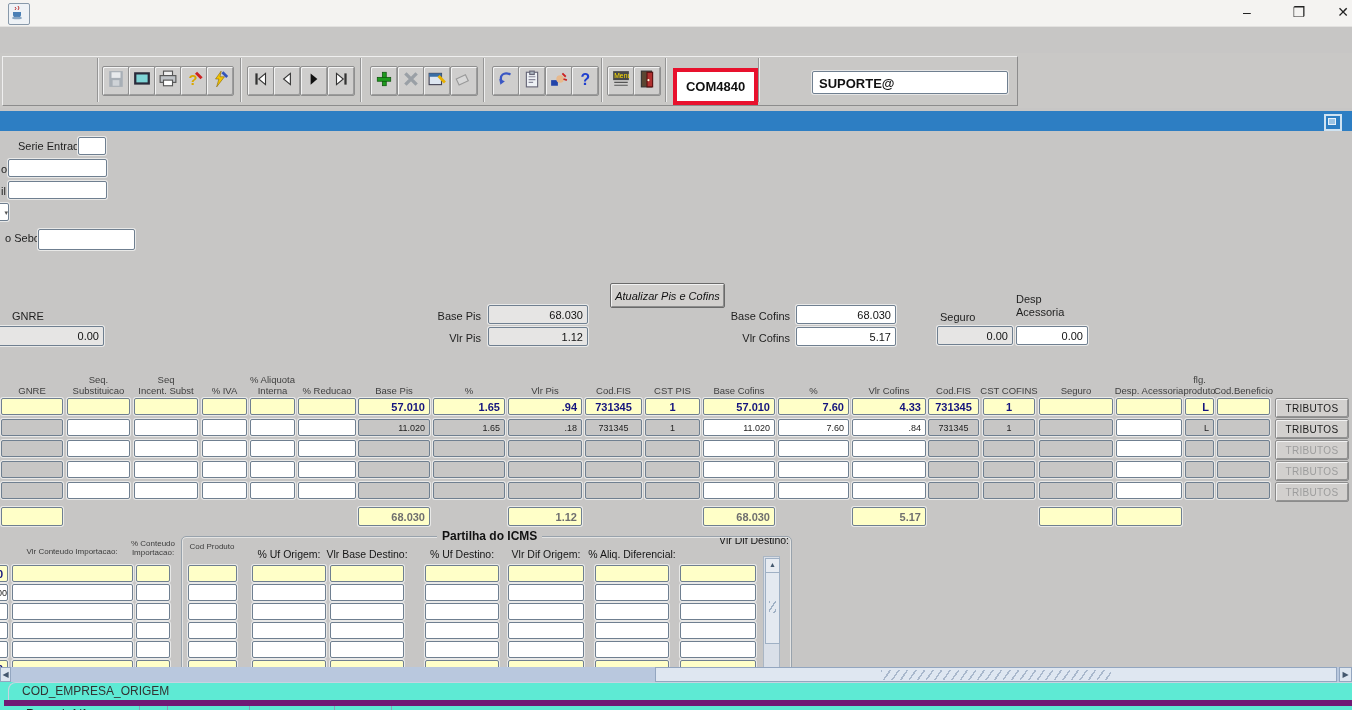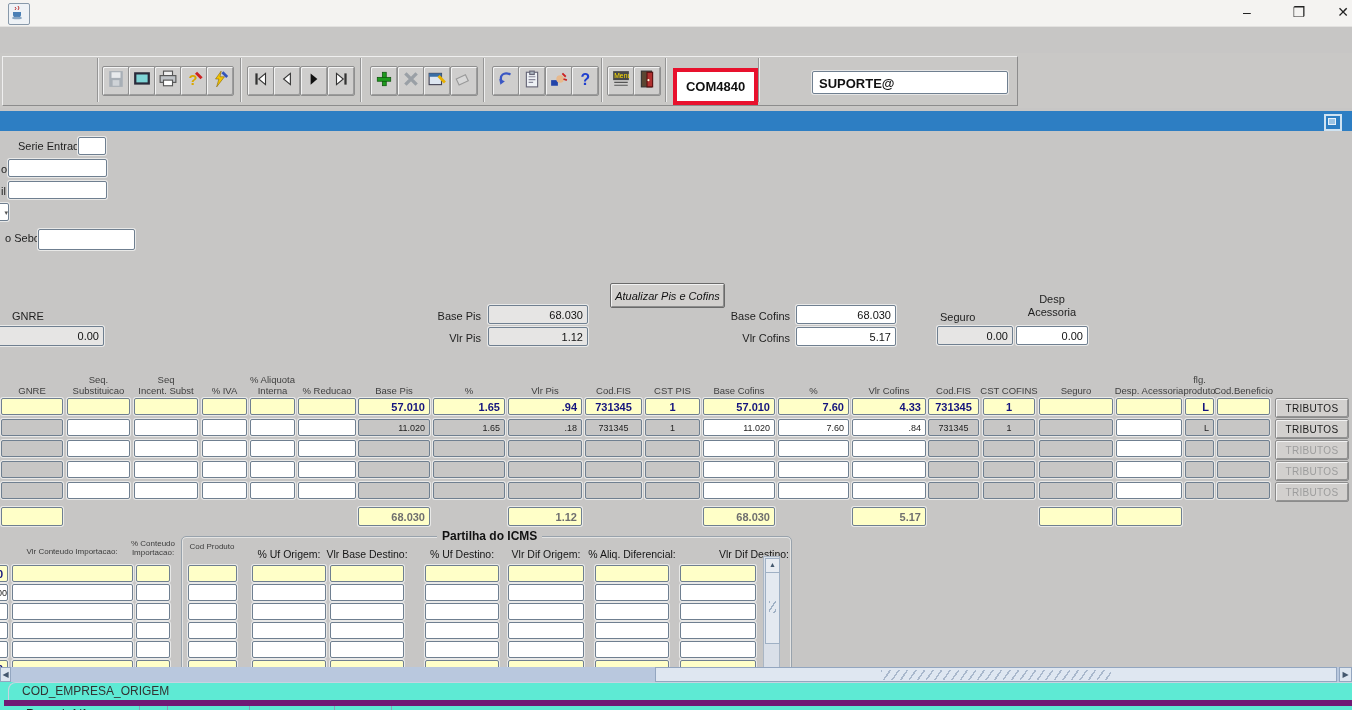--- a/index.html
+++ b/index.html
@@ -254,21 +254,21 @@
     <div class="lbl" style="left:430px;top:201px;width:51px;text-align:right;">Vlr Pis</div>
     <div class="fld gray r" style="left:488px;top:196px;width:100px;height:19px;line-height:18px;">1.12</div>
 
     <div class="lbl" style="left:715px;top:179px;width:75px;text-align:right;">Base Cofins</div>
     <div class="fld r" style="left:796px;top:174px;width:100px;height:19px;line-height:18px;">68.030</div>
     <div class="lbl" style="left:715px;top:201px;width:75px;text-align:right;">Vlr Cofins</div>
     <div class="fld r" style="left:796px;top:196px;width:100px;height:19px;line-height:18px;">5.17</div>
 
     <div class="lbl" style="left:940px;top:180px;">Seguro</div>
     <div class="fld gray r" style="left:937px;top:195px;width:76px;height:19px;line-height:18px;">0.00</div>
-    <div class="lbl" style="left:1016px;top:162px;width:72px;text-align:center;line-height:13px;">
+    <div class="lbl" style="left:1016px;top:162px;width:72px;text-align:left;line-height:13px;">
       <span>Desp</span><br>
       <span>Acessoria</span>
     </div>
     <div class="fld r" style="left:1016px;top:195px;width:72px;height:19px;line-height:18px;">0.00</div>
 
     <div id="grid">
         <div class="ghdr" style="left: -7px; top: 239px; width: 78px; height: 26px;">
           <span>GNRE</span>
         </div>
         <div class="ghdr" style="left: 59px; top: 239px; width: 79px; height: 26px;">
@@ -506,21 +506,21 @@
         <div class="fld cell yellow" style="left: 425px; top: 529px; width: 74px;"></div>
         <div class="fld cell yellow" style="left: 508px; top: 529px; width: 76px;"></div>
         <div class="fld cell yellow" style="left: 595px; top: 529px; width: 74px;"></div>
         <div class="fld cell yellow" style="left: 680px; top: 529px; width: 76px;"></div>
         <div class="slbl" style="left: 182px; top: 411px; width: 60px;">Cod Produto</div>
         <div class="phdr" style="left: 234px; top: 417px; width: 110px;">% Uf Origem:</div>
         <div class="phdr" style="left: 312px; top: 417px; width: 110px;">Vlr Base Destino:</div>
         <div class="phdr" style="left: 407px; top: 417px; width: 110px;">% Uf Destino:</div>
         <div class="phdr" style="left: 491px; top: 417px; width: 110px;">Vlr Dif Origem:</div>
         <div class="phdr" style="left: 577px; top: 417px; width: 110px;">% Aliq. Diferencial:</div>
-        <div class="phdr" style="left: 663px; top: 417px; width: 110px; padding-left: 36px;">Vlr Dif Destino:</div>
+        <div class="phdr" style="left: 663px; top: 403px; width: 110px; padding-left: 36px;">Vlr Dif Destino:</div>
       </div>
 
     <div class="panel" style="left:181px;top:405px;width:609px;height:140px;"></div>
     <div class="paneltitle" style="left:437px;top:398px;">Partilha do ICMS</div>
 
     <div class="slbl" style="left:22px;top:416px;width:100px;">Vlr Conteudo Importacao:</div>
     <div class="slbl" style="left:127px;top:408px;width:52px;">% Conteudo</div>
     <div class="slbl" style="left:127px;top:417px;width:52px;">Importacao:</div>
 
     <div class="vscroll" style="left:763px;top:425px;height:233px;">

